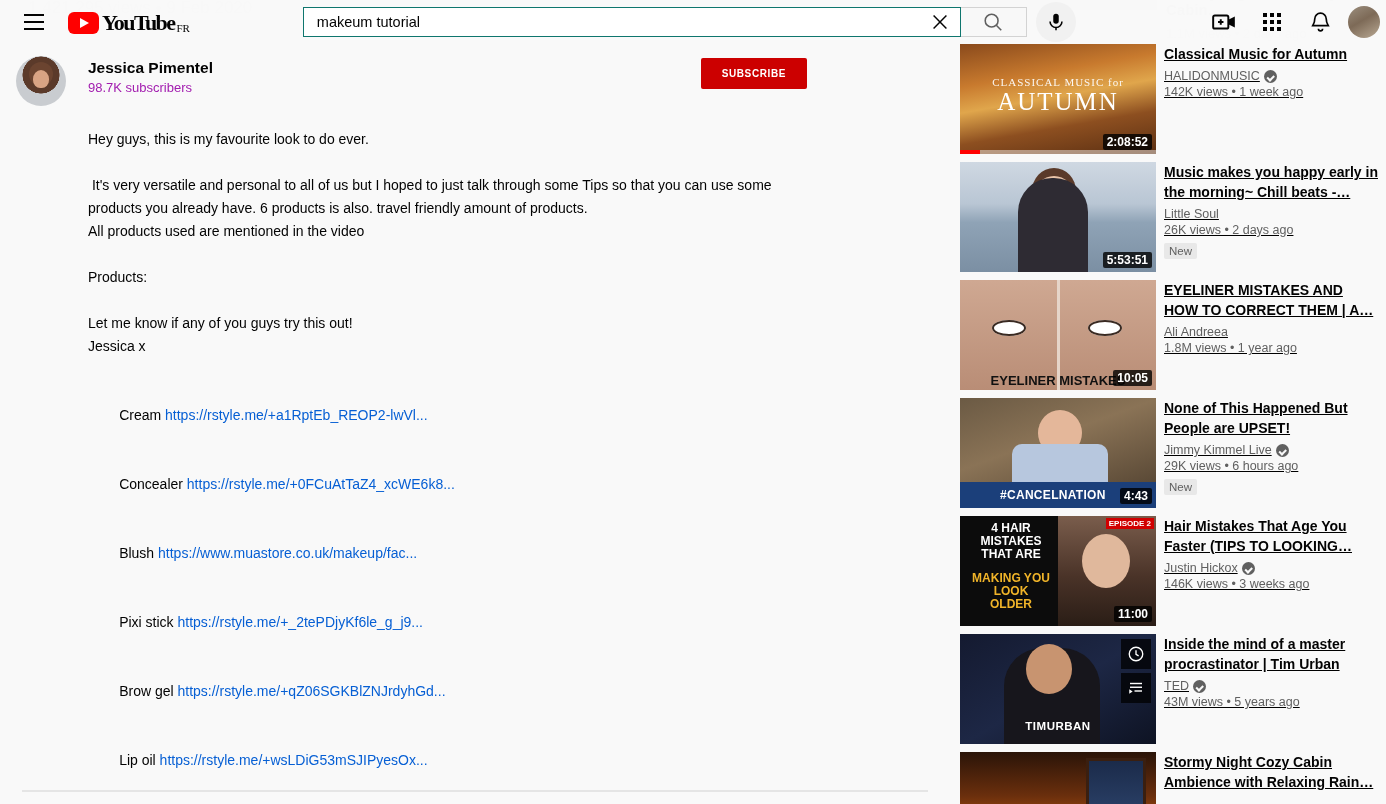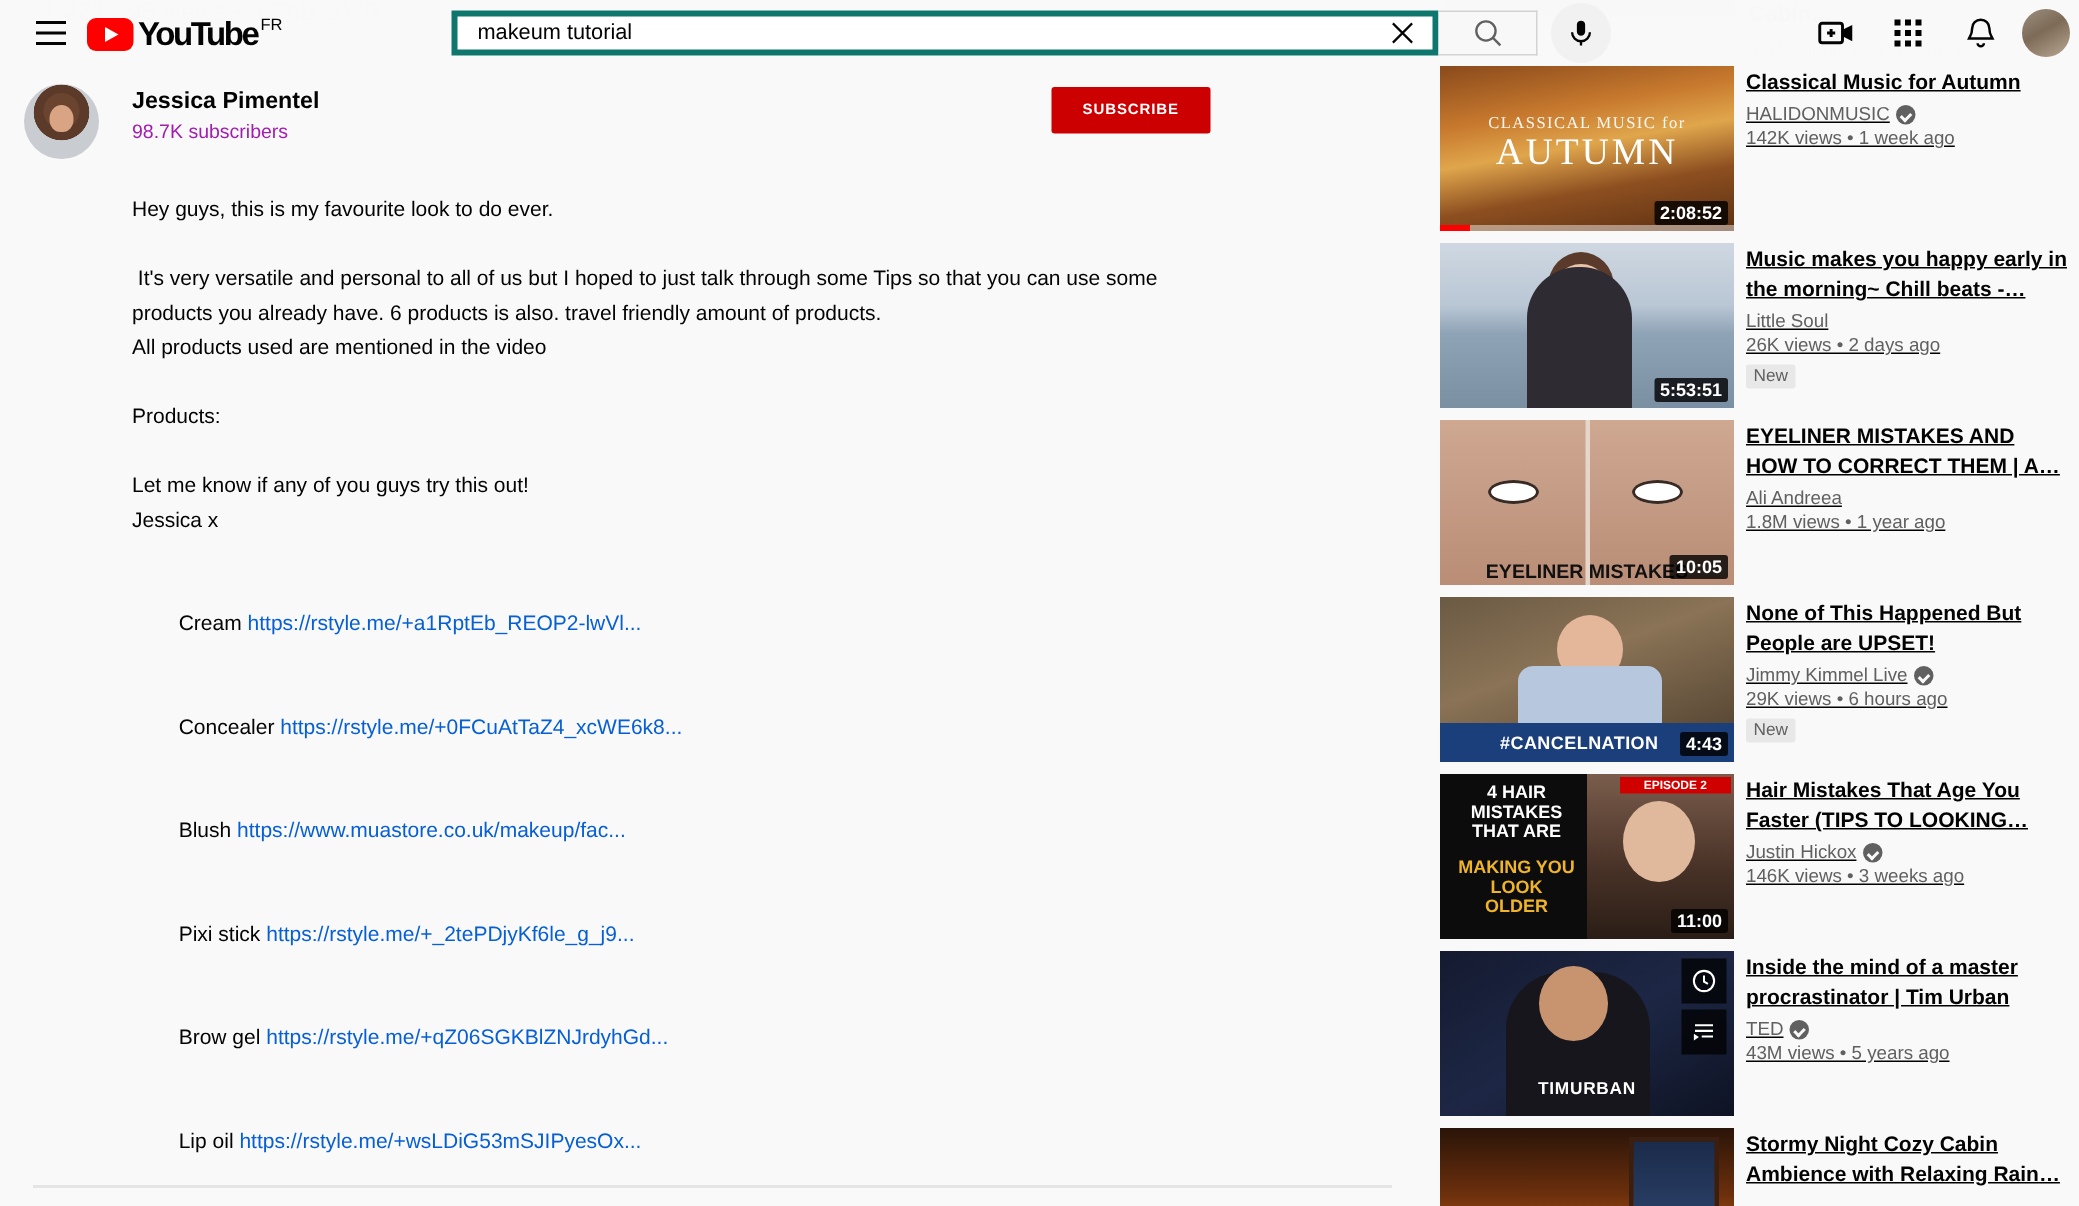--- a/index.html
+++ b/index.html
@@ -15,33 +15,33 @@
     position: absolute; top: 0; left: 0;
     width: 1386px; height: 44px;
     background: rgba(249,249,249,0.94);
     display: flex; align-items: center;
     z-index: 50;
   }
   .mh-left { display: flex; align-items: center; padding-left: 14px; }
   .burger { width: 40px; height: 40px; display: flex; flex-direction: column;
             justify-content: center; align-items: center; gap: 5px; cursor: pointer; }
   .burger i { display: block; width: 20px; height: 2px; background: #030303; }
-  .yt-logo { display: flex; align-items: flex-start; margin-left: 4px; cursor: pointer; position: relative; }
+  .yt-logo { display: flex; align-items: flex-end; margin-left: 14px; cursor: pointer; position: relative; font-family: Liberation Serif, serif; }
   .yt-play { width: 31px; height: 22px; background: #FF0000; border-radius: 6px;
              display: flex; align-items: center; justify-content: center; margin-top: 1px; }
   .yt-play::after { content: ""; width: 0; height: 0;
              border-left: 9px solid #fff; border-top: 5.5px solid transparent;
              border-bottom: 5.5px solid transparent; margin-left: 2px; }
   .yt-word { font-size: 22px; font-weight: bold; color: #030303; letter-spacing: -1.6px;
              margin-left: 3px; line-height: 23px; }
   .yt-cc { font-size: 11px; color: #030303; margin-left: 2px; margin-top: 0px; font-weight: 400; }
 
   .mh-search { display: flex; align-items: center; margin-left: 113px; }
   .search-box {
-    width: 658px; height: 30px; border: 4px solid #0f766e; background: #fff;
+    width: 658px; height: 30px; border: 1px solid #0f766e; background: #fff;
     display: flex; align-items: center; padding: 0 0 0 13px;
   }
   .search-box input {
     flex: 1; border: none; outline: none; font-size: 14.5px; color: #030303;
     font-family: "Liberation Sans", sans-serif; background: transparent;
   }
   .clear-btn { width: 40px; height: 30px; display:flex; align-items:center; justify-content:center; cursor:pointer; }
   .search-btn {
     width: 66px; height: 30px; border: 1px solid #d3d3d3; border-left: none;
     background: #f8f8f8; display: flex; align-items: center; justify-content: center; cursor: pointer;
@@ -136,21 +136,21 @@
   .art-kimmel .head { position:absolute; left:78px; top:12px; width:44px; height:46px;
       border-radius:50%; background:#e4b79a; }
   .art-kimmel .lower { position:absolute; left:0; right:0; bottom:0; height:26px; background:#1b3f7a; }
   .art-kimmel .ltxt { position:absolute; left:40px; bottom:6px; color:#fff; font-size:12px; font-weight:bold; letter-spacing:.3px;}
   .art-hair { background: #0c0c0c; }
   .art-hair .photo { position:absolute; right:0; top:0; width:98px; height:110px;
       background: linear-gradient(180deg,#7a5d4c 0%,#4a3328 55%,#2a1d16 100%); }
   .art-hair .photo::after { content:""; position:absolute; left:24px; top:18px; width:48px; height:54px;
       border-radius:50%; background:#e0b89c; }
   .art-hair .ep { position:absolute; right:2px; top:2px; background:#d10000; color:#fff;
-      font-size:8px; font-weight:bold; padding:1px 16px; }
+      font-size:8px; font-weight:bold; padding:1px 3px; }
   .art-hair .t { position:absolute; left:4px; width:94px; text-align:center; color:#fff;
       font-size:12px; font-weight:bold; line-height:13px; }
   .art-hair .y { color:#f0b429; }
   .art-ted { background: linear-gradient(150deg,#141a30 0%,#1d2745 50%,#0e1323 100%); }
   .art-ted .person { position:absolute; left:44px; top:14px; width:96px; height:96px;
       background:#17161c; border-radius:38px 38px 0 0; }
   .art-ted .head2 { position:absolute; left:66px; top:10px; width:46px; height:50px;
       border-radius:50%; background:#c89470; }
   .art-ted .name { position:absolute; left:0; right:0; bottom:12px; text-align:center;
       color:#fff; font-size:11.5px; font-weight:bold; letter-spacing:.5px; }

